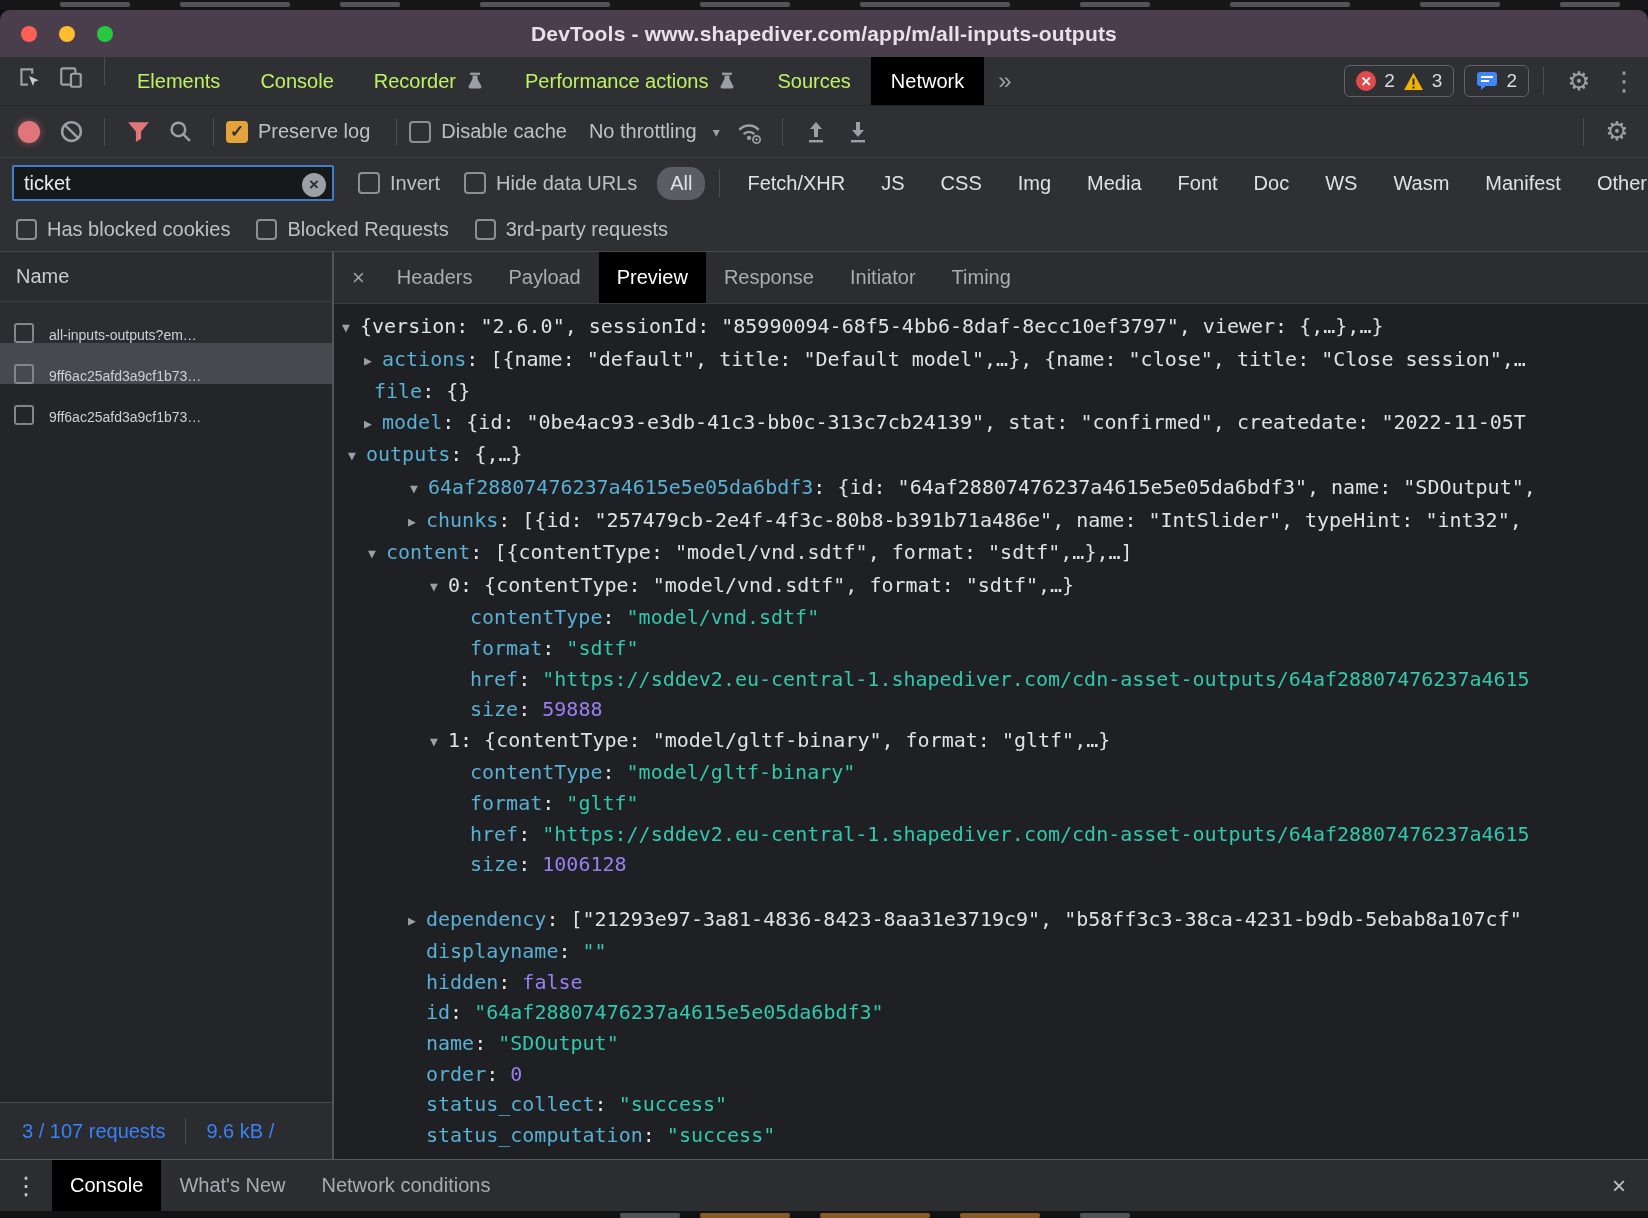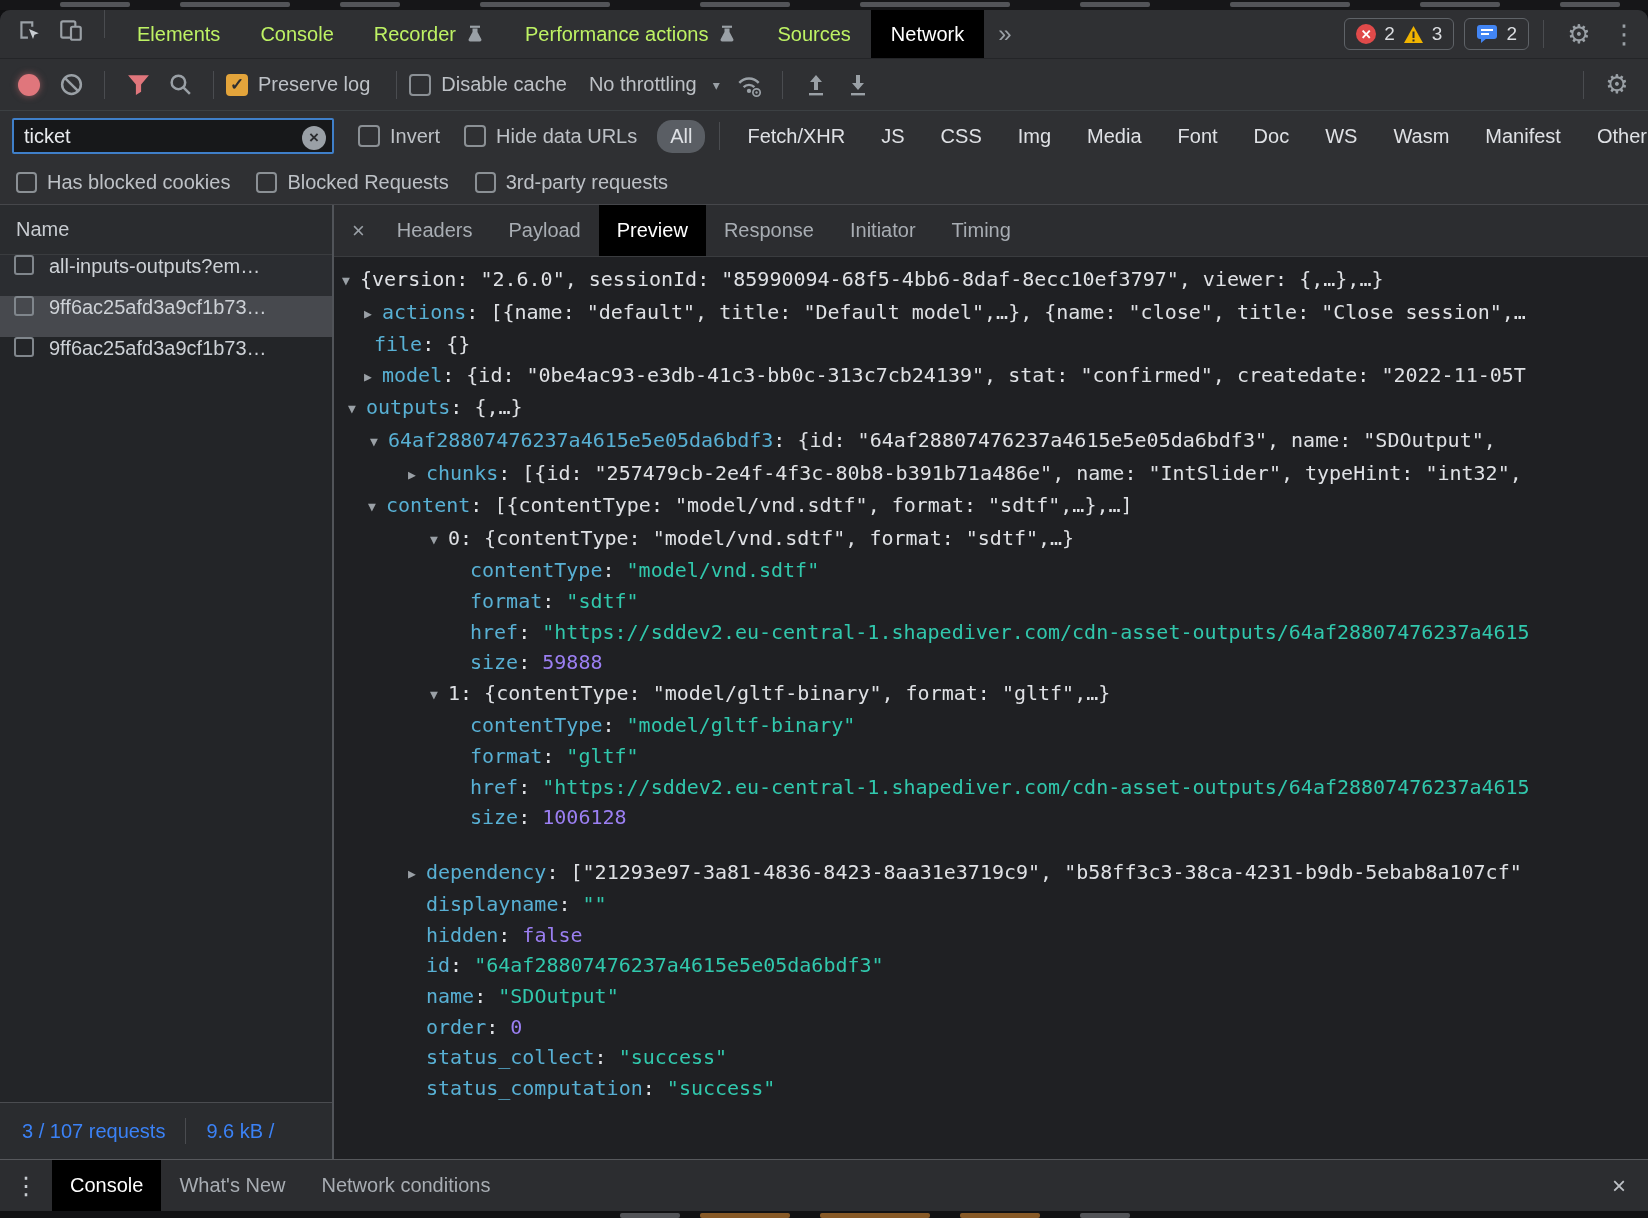--- a/index.html
+++ b/index.html
@@ -66,22 +66,22 @@
   .pills { display:flex; align-items:center; gap:10px; margin-left:6px; }
 
   
   .main { flex:1 1 auto; display:flex; min-height:0; }
   .left { width:332px; flex:0 0 auto; background:#232528; display:flex; flex-direction:column; }
   .splitter { width:2px; background:#515459; flex:0 0 auto; cursor:col-resize; }
   .right { flex:1; display:flex; flex-direction:column; min-width:0; background:#1f2023; }
 
   .list-header { height:50px; background:#2a2c2f; border-bottom:1px solid #3a3c3f; display:flex; align-items:center;
                  color:#c8ccd1; font-size:20px; padding-left:16px; flex:0 0 auto; }
-  .req-row { height:41px; display:flex; align-items:flex-start; gap:15px; padding-left:14px; color:#cdd1d6;
-             font-size:20px; white-space:nowrap; overflow:hidden; cursor:pointer; flex:0 0 auto; }
+  .req-row { height:41px; display:flex; align-items:flex-end; gap:15px; padding-left:14px; color:#cdd1d6;
+             font-size:14px; white-space:nowrap; overflow:hidden; cursor:pointer; flex:0 0 auto; }
   .req-row .rcb { width:20px; height:20px; border:2px solid #80868c; border-radius:3px; flex:0 0 auto; }
   .req-row.stripe { background:#2b2d31; }
   .req-row.selected { background:#47494e; }
   .list-fill { flex:1; }
   .statusbar { height:57px; border-top:1px solid #4a4c50; background:#2a2c2f; display:flex; align-items:center;
                color:#3b82f6; font-size:20px; padding-left:22px; white-space:nowrap; overflow:hidden; flex:0 0 auto; }
   .statusbar .sdiv { width:1px; height:26px; background:#4a4c50; margin:0 20px; flex:0 0 auto; }
 
   
   .detail-tabs { height:52px; background:#2c2d30; border-bottom:1px solid #3a3c3f; display:flex; align-items:stretch; flex:0 0 auto; }
@@ -124,20 +124,28 @@
 <div class="behind bottom">
     <div class="frag " style="left: 620px; width: 60px;"></div>
     <div class="frag orange" style="left: 700px; width: 90px;"></div>
     <div class="frag orange" style="left: 820px; width: 110px;"></div>
     <div class="frag orange" style="left: 960px; width: 80px;"></div>
     <div class="frag " style="left: 1080px; width: 50px;"></div>
   </div>
 
 <div class="window">
 
+  <div class="titlebar">
+    <div class="lights">
+      <div class="light" style="background:#ff5f57"></div>
+      <div class="light" style="background:#febc2e"></div>
+      <div class="light" style="background:#28c840"></div>
+    </div>
+    <div class="title">DevTools - www.shapediver.com/app/m/all-inputs-outputs</div>
+  </div>
 
   <div class="tabbar">
     <div class="icon-btn" style="margin-left:8px">
       <svg width="26" height="26" viewBox="0 0 24 24">
         <path d="M4 4 h12 v5 h-2 v-3 H6 v12 h5 v2 H4 z" fill="#9aa0a6"></path>
         <path d="M12 11 l9 4 -4 1.3 -1.3 4 z" fill="#c8ccd1"></path>
       </svg>
     </div>
     <div class="icon-btn">
       <svg width="26" height="26" viewBox="0 0 24 24">
@@ -338,21 +346,21 @@
             <div class="dtab">Initiator</div>
             <div class="dtab">Timing</div>
           </div>
       </div>
       <div class="tree" id="json-tree">
           <div class="tree-line" style="padding-left: 8px;"><span class="ta">▼</span><span class="tp">{version: "2.6.0", sessionId: "85990094-68f5-4bb6-8daf-8ecc10ef3797", viewer: {,…},…}</span></div>
           <div class="tree-line" style="padding-left: 30px;"><span class="ta">▶</span><span class="tk">actions</span><span class="tp">: [{name: "default", title: "Default model",…}, {name: "close", title: "Close session",…</span></div>
           <div class="tree-line" style="padding-left: 22px;"><span class="ta"></span><span class="tk">file</span><span class="tp">: {}</span></div>
           <div class="tree-line" style="padding-left: 30px;"><span class="ta">▶</span><span class="tk">model</span><span class="tp">: {id: "0be4ac93-e3db-41c3-bb0c-313c7cb24139", stat: "confirmed", createdate: "2022-11-05T</span></div>
           <div class="tree-line" style="padding-left: 14px;"><span class="ta">▼</span><span class="tk">outputs</span><span class="tp">: {,…}</span></div>
-          <div class="tree-line" style="padding-left: 36px;"><span class="ta">▼</span><span class="tk">64af28807476237a4615e5e05da6bdf3</span><span class="tp">: {id: "64af28807476237a4615e5e05da6bdf3", name: "SDOutput",</span></div>
+          <div class="tree-line" style="padding-left: 76px;"><span class="ta">▼</span><span class="tk">64af28807476237a4615e5e05da6bdf3</span><span class="tp">: {id: "64af28807476237a4615e5e05da6bdf3", name: "SDOutput",</span></div>
           <div class="tree-line" style="padding-left: 74px;"><span class="ta">▶</span><span class="tk">chunks</span><span class="tp">: [{id: "257479cb-2e4f-4f3c-80b8-b391b71a486e", name: "IntSlider", typeHint: "int32",</span></div>
           <div class="tree-line" style="padding-left: 34px;"><span class="ta">▼</span><span class="tk">content</span><span class="tp">: [{contentType: "model/vnd.sdtf", format: "sdtf",…},…]</span></div>
           <div class="tree-line" style="padding-left: 96px;"><span class="ta">▼</span><span class="tp">0: {contentType: "model/vnd.sdtf", format: "sdtf",…}</span></div>
           <div class="tree-line" style="padding-left: 118px;"><span class="ta"></span><span class="tk">contentType</span><span class="tp">: </span><span class="ts">"model/vnd.sdtf"</span></div>
           <div class="tree-line" style="padding-left: 118px;"><span class="ta"></span><span class="tk">format</span><span class="tp">: </span><span class="ts">"sdtf"</span></div>
           <div class="tree-line" style="padding-left: 118px;"><span class="ta"></span><span class="tk">href</span><span class="tp">: </span><span class="ts">"https://sddev2.eu-central-1.shapediver.com/cdn-asset-outputs/64af28807476237a4615</span></div>
           <div class="tree-line" style="padding-left: 118px;"><span class="ta"></span><span class="tk">size</span><span class="tp">: </span><span class="tn">59888</span></div>
           <div class="tree-line" style="padding-left: 96px;"><span class="ta">▼</span><span class="tp">1: {contentType: "model/gltf-binary", format: "gltf",…}</span></div>
           <div class="tree-line" style="padding-left: 118px;"><span class="ta"></span><span class="tk">contentType</span><span class="tp">: </span><span class="ts">"model/gltf-binary"</span></div>
           <div class="tree-line" style="padding-left: 118px;"><span class="ta"></span><span class="tk">format</span><span class="tp">: </span><span class="ts">"gltf"</span></div>

